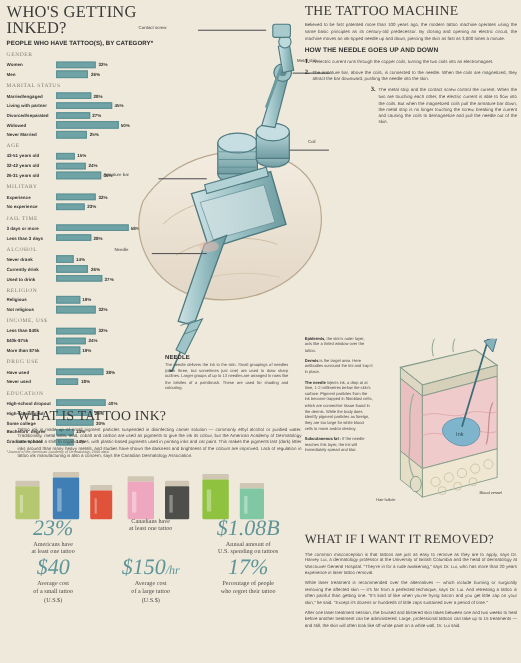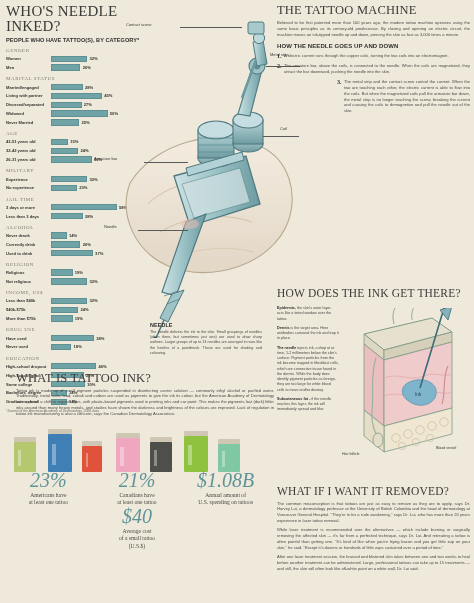--- a/index.html
+++ b/index.html
@@ -191,21 +191,21 @@
   #removal-title { font-size: 11.5px; line-height: 1; }
   #removal p { margin-top: 3px; }
   #removal p + p { margin-top: 3px; }
 </style>
 </head>
 <body>
 
 <div id="page">
 
   <div id="left-col">
-    <div class="serif-head" id="whos-title">WHO'S NEEDLE INKED?</div>
+    <div class="serif-head" id="whos-title">WHO'S GETTING INKED?</div>
     <div id="whos-sub">PEOPLE WHO HAVE TATTOO(S), BY CATEGORY*</div>
     <div id="bar-groups">
         <div class="cat-group">
           <div class="cat-name">GENDER</div>
           <div class="bar-row">
             <div class="bar-label">Women</div>
             <div class="bar-track">
               <div class="bar-fill" style="width: 36.2667px; background: rgb(112, 163, 166);"></div>
               <span class="bar-val">32%</span>
             </div>
@@ -590,39 +590,43 @@
       </div>
     </div>
 
   <div id="stats">
     <div class="stat-row" id="stat-row-1">
         <div class="stat">
           <div class="stat-num">23%</div>
           <div class="stat-cap">Americans have<br>at least one tattoo</div>
         </div>
         <div class="stat">
-          <div class="stat-num">21%</div>
           <div class="stat-cap">Canadians have<br>at least one tattoo</div>
         </div>
         <div class="stat">
           <div class="stat-num">$1.08B</div>
           <div class="stat-cap">Annual amount of<br>U.S. spending on tattoos</div>
         </div>
       </div>
     <div class="stat-row" id="stat-row-2">
         <div class="stat">
           <div class="stat-num">$40</div>
           <div class="stat-cap">Average cost<br>of a small tattoo<br>(U.S.$)</div>
         </div>
-      </div>
-  </div>
-
-  <div id="ink-there">
-    <div class="serif-head" id="ink-there-title">HOW DOES THE INK GET THERE?</div>
-  </div>
+        <div class="stat">
+          <div class="stat-num">$150<span class="unit">/hr</span></div>
+          <div class="stat-cap">Average cost<br>of a large tattoo<br>(U.S.$)</div>
+        </div>
+        <div class="stat">
+          <div class="stat-num">17%</div>
+          <div class="stat-cap">Percentage of people<br>who regret their tattoo</div>
+        </div>
+      </div>
+  </div>
+
 
   <div id="skin-text">
       <div class="skin-block">
         <p><b>Epidermis,</b> the skin's outer layer, acts like a tinted window over the tattoo.</p>
       </div>
       <div class="skin-block">
         <p><b>Dermis</b> is the target area. Here antibodies surround the ink and trap it in place.</p>
       </div>
       <div class="skin-block">
         <p><b>The needle</b> injects ink, a drop at at time, 1-2 millimetres below the skin's surface. Pigment particles from the ink become trapped in fibroblast cells, which are connective tissue found in the dermis. While the body does identify pigment particles as foreign, they are too large for white blood cells to move and/or destroy.</p>

